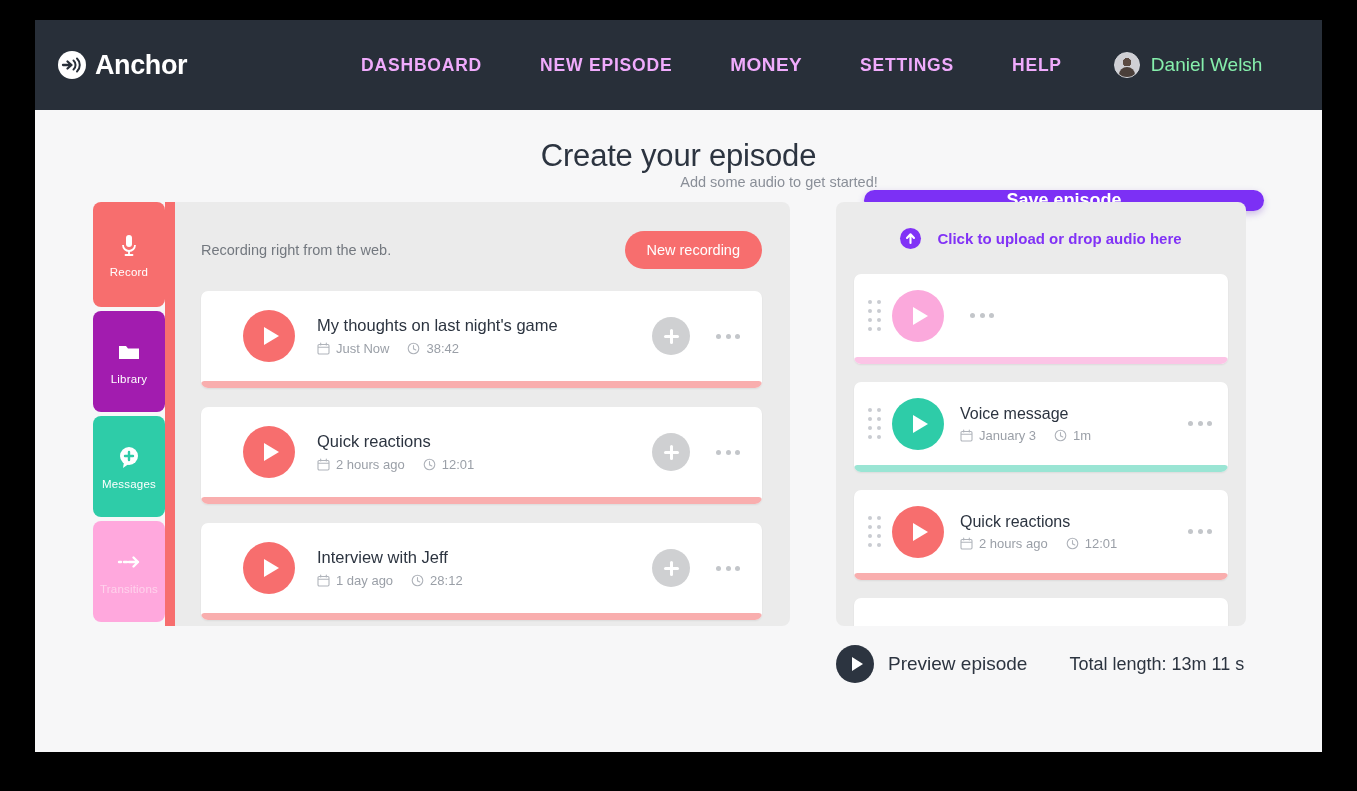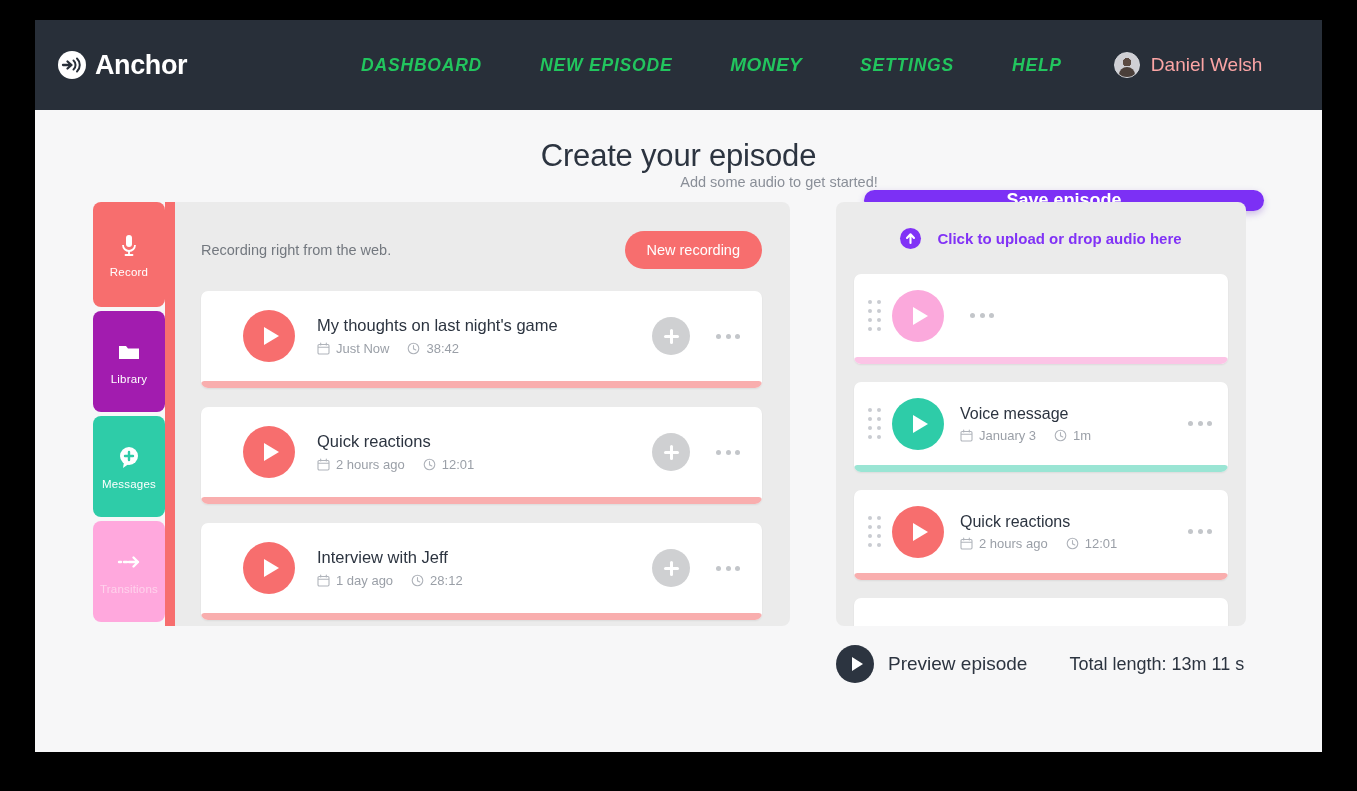--- a/index.html
+++ b/index.html
@@ -26,43 +26,42 @@
     padding: 0 28px 0 22px;
   }
   .brand { display: flex; align-items: center; gap: 8px; }
   .brand-mark { width: 30px; height: 30px; flex: 0 0 30px; }
   .brand-name {
     color: #fff; font-size: 27px; font-weight: bold;
     letter-spacing: -0.4px;
   }
   .nav { display: flex; align-items: center; margin-left: 145px; gap: 0; }
   .nav-item {
-    color: #22c55e;
+    color: #f0abfc;
     font-size: 17.5px;
     font-weight: bold;
     letter-spacing: 0.8px;
     padding: 0 29px;
     cursor: pointer;
     white-space: nowrap;
-    font-style: italic;
   }
   .nav-item.money { font-size: 19px; letter-spacing: 0.4px; }
   .user { display: flex; align-items: center; gap: 11px; margin-left: 23px; cursor: pointer; }
   .avatar {
     width: 26px; height: 26px; border-radius: 50%;
     background: radial-gradient(circle at 50% 38%, #5b4a42 0 22%, #cfcfd4 23% 100%);
     border: 1.5px solid #d7d9de;
     position: relative; overflow: hidden;
   }
   .avatar::after {
     content: ""; position: absolute; left: 50%; top: 58%;
     width: 16px; height: 13px; transform: translateX(-50%);
     background: #4a3f3a; border-radius: 8px 8px 0 0;
   }
-  .user-name { color: #fca5a5; font-size: 19px; }
+  .user-name { color: #86efac; font-size: 19px; }
 
   
   .body { padding: 0 58px; }
 
   .titlerow {
     display: flex; align-items: center;
     padding-top: 28px;
     height: 92px;
     flex-direction: column;
   }

